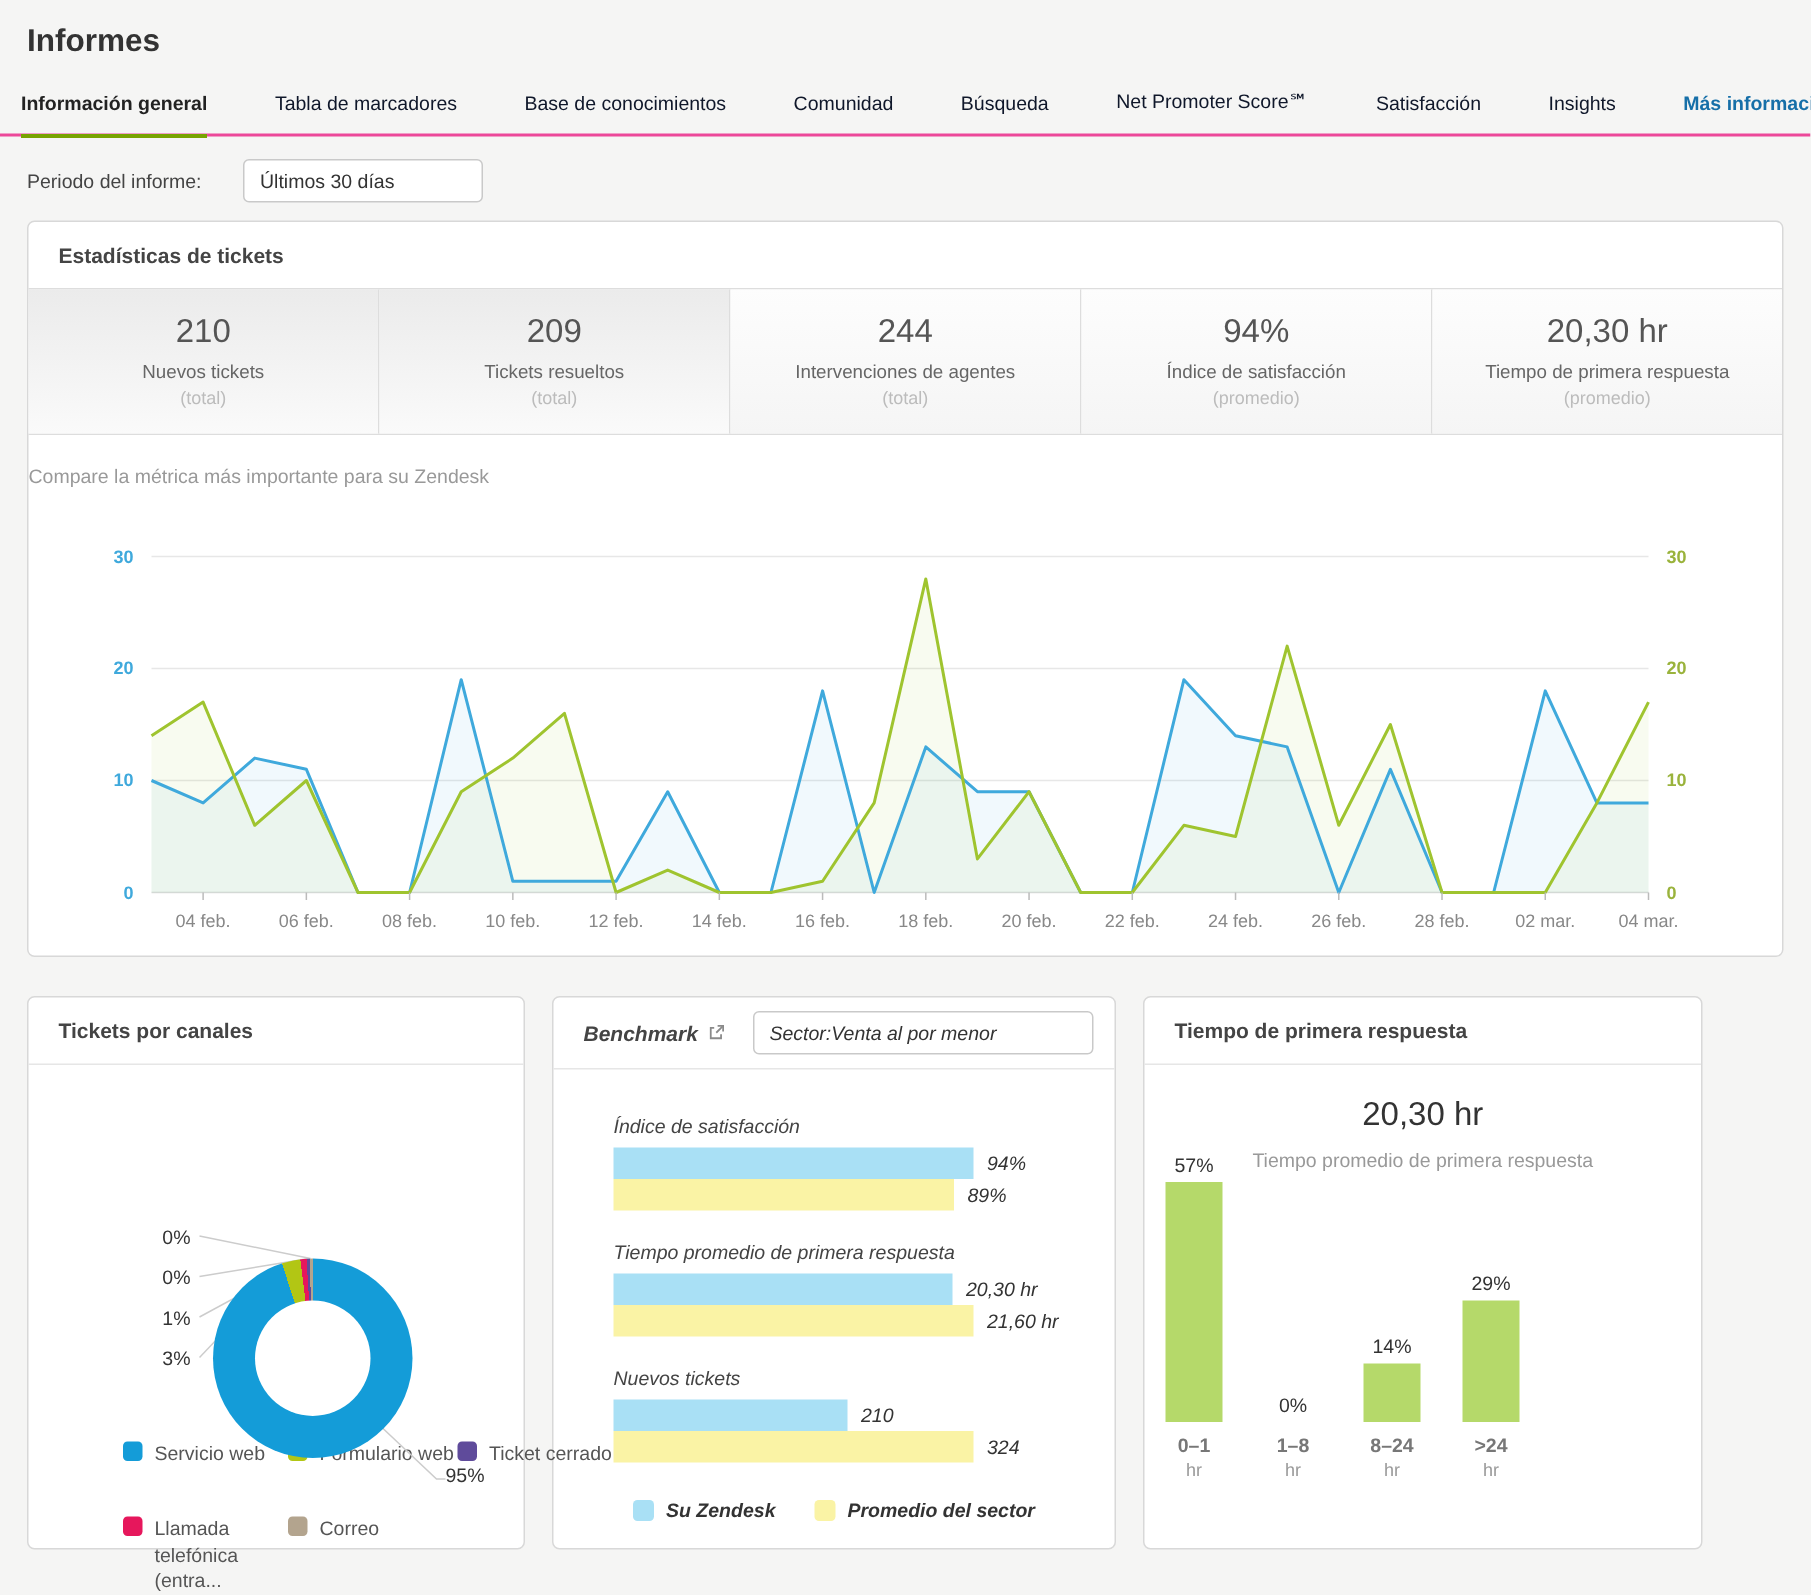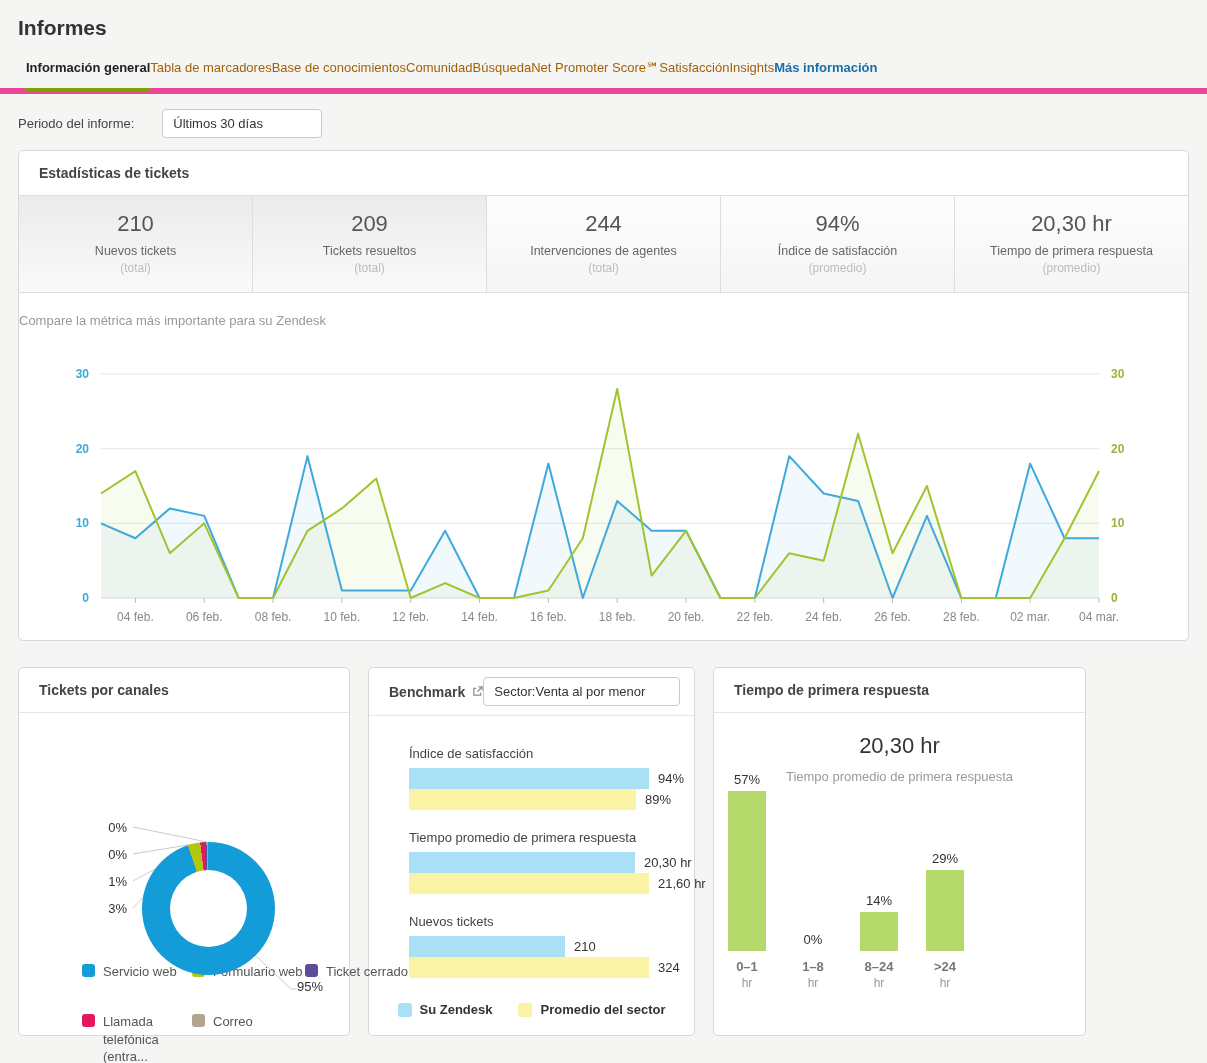--- a/index.html
+++ b/index.html
@@ -5,22 +5,22 @@
   html,body{margin:0;padding:0;}
   body{
     width:1207px;min-height:1063px;
     background:#f5f5f4;
     font-family:"Liberation Sans","DejaVu Sans",sans-serif;
     color:#444;font-size:13px;
     position:relative;overflow:hidden;
   }
   h1{margin:0;padding:16px 18px 10px;font-size:21px;color:#333;}
   
-  .tabbar{display:flex;align-items:flex-end;padding:0 26px;border-bottom:6px solid #ec4899;}
-  .tab{font-size:13px;color:#a16207;padding:10px 0 13px;white-space:nowrap;cursor:pointer;}
+  .tabbar{display:flex;align-items:flex-end;gap:45px;padding:0 14px;border-bottom:2px solid #ec4899;}
+  .tab{font-size:13px;color:#0f172a;padding:10px 0 13px;white-space:nowrap;cursor:pointer;}
   .tab.active{color:#222;font-weight:bold;box-shadow:0 3px 0 0 #78a300;}
   .tab.link{color:#166fa8;font-weight:bold;}
   
   .filter-row{display:flex;align-items:center;gap:28px;padding:15px 18px 12px;}
   .filter-label{font-size:13px;color:#444;}
   .select-box{border:1px solid #c9c9c9;border-radius:4px;background:#fff;
     padding:6px 10px;font-size:13px;color:#333;min-width:138px;cursor:pointer;}
   
   .panel{background:#fff;border:1px solid #d8d8d8;border-radius:5px;margin:0 18px;box-sizing:border-box;}
   .panel-header{padding:14px 20px;font-size:14px;font-weight:bold;color:#444;}
@@ -32,21 +32,21 @@
   .stat-card:last-child{border-right:none;}
   .stat-card.sel{background:linear-gradient(#ebebeb,#fafafa);}
   .stat-value{font-size:22px;color:#555;margin-bottom:7px;}
   .stat-label{font-size:12.5px;color:#666;}
   .stat-sub{font-size:12px;color:#bcbcbc;margin-top:3px;}
   .chart-title{text-align:left;font-size:13px;color:#999;margin:20px 0 6px;}
   #overview-chart svg{display:block;}
   
   .bottom-row{display:flex;gap:18px;margin:26px 18px 0;}
   .bpanel{height:369px;margin:0;}
-  .bpanel-1{width:332px;} .bpanel-2{width:327px;} .bpanel-3{width:373px;}
+  .bpanel-1{width:332px;} .bpanel-2{width:376px;font-style:italic;} .bpanel-3{width:373px;}
   
   .donut-body{position:relative;height:318px;}
   .donut{position:absolute;left:123px;top:129px;width:133px;height:133px;border-radius:50%;}
   .donut-hole{position:absolute;left:151px;top:157px;width:77px;height:77px;border-radius:50%;background:#fff;}
   .callout{position:absolute;left:60px;width:48px;text-align:right;font-size:13px;color:#333;}
   .main-callout{position:absolute;left:278px;top:266px;font-size:13px;color:#333;}
   .donut-lines{position:absolute;left:0;top:0;}
   .dlegend-item{position:absolute;display:flex;gap:8px;width:112px;font-size:13px;color:#555;line-height:1.35;padding-left:21px;}
   .dlegend-swatch{width:13px;height:13px;border-radius:3px;flex:none;margin-top:1px;}
   

